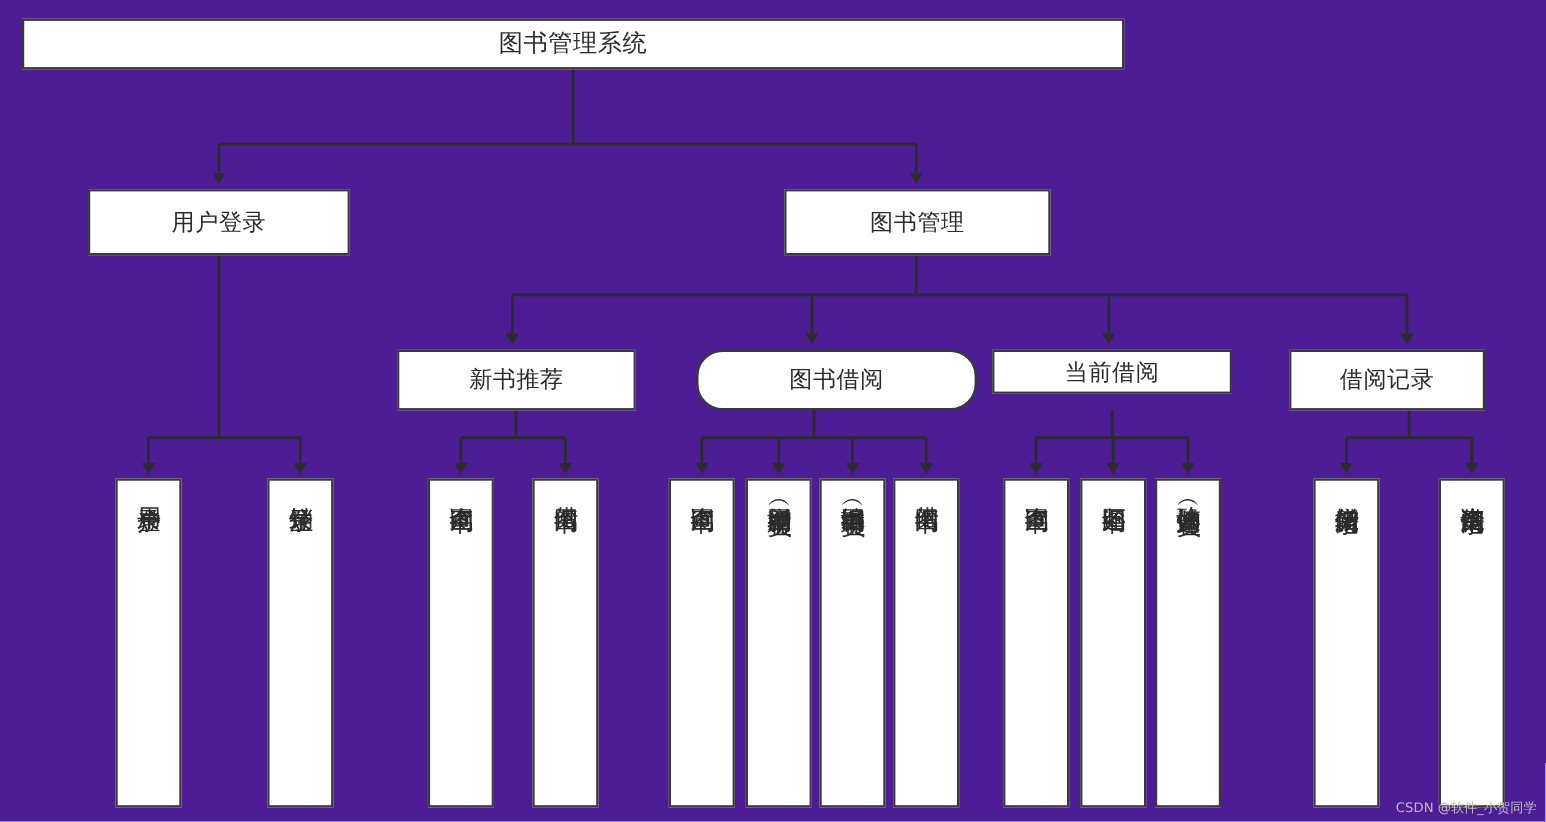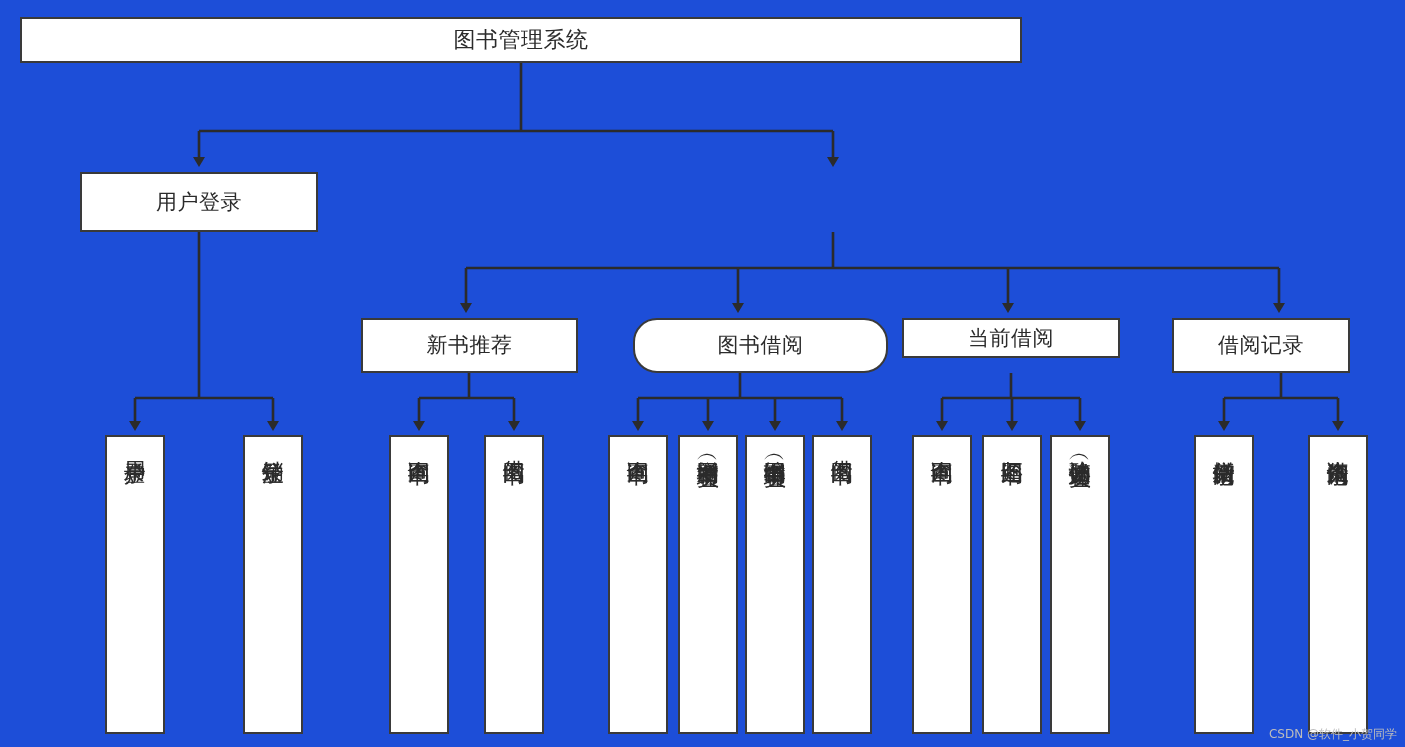--- a/index.html
+++ b/index.html
@@ -8,21 +8,21 @@
     padding: 0;
     background: #ffffff;
   }
   body {
     font-family: "DejaVu Sans", "Liberation Sans", sans-serif;
   }
   #diagram-root {
     position: relative;
     width: 1405px;
     height: 747px;
-    background: #1d4ed8;
+    background: #4c1d95;
     overflow: hidden;
   }
   #edge-layer {
     position: absolute;
     left: 0;
     top: 0;
     width: 1405px;
     height: 747px;
     pointer-events: none;
   }
@@ -132,20 +132,23 @@
     </g>
   </svg>
 
   <div class="node root horizontal" style="left:20px; top:17px; width:1002px; height:46px;">
     <span class="node-label">图书管理系统</span>
   </div>
 
   <div class="node horizontal" style="left:80px; top:172px; width:238px; height:60px;">
     <span class="node-label">用户登录</span>
   </div>
+  <div class="node horizontal" style="left:713px; top:172px; width:242px; height:60px;">
+    <span class="node-label">图书管理</span>
+  </div>
 
   <div class="node horizontal" style="left:361px; top:318px; width:217px; height:55px;">
     <span class="node-label">新书推荐</span>
   </div>
   <div class="node horizontal" style="left:633px; top:318px; width:255px; height:55px;border-radius:24px;">
     <span class="node-label">图书借阅</span>
   </div>
   <div class="node horizontal" style="left:902px; top:318px; width:218px; height:40px;">
     <span class="node-label">当前借阅</span>
   </div>

